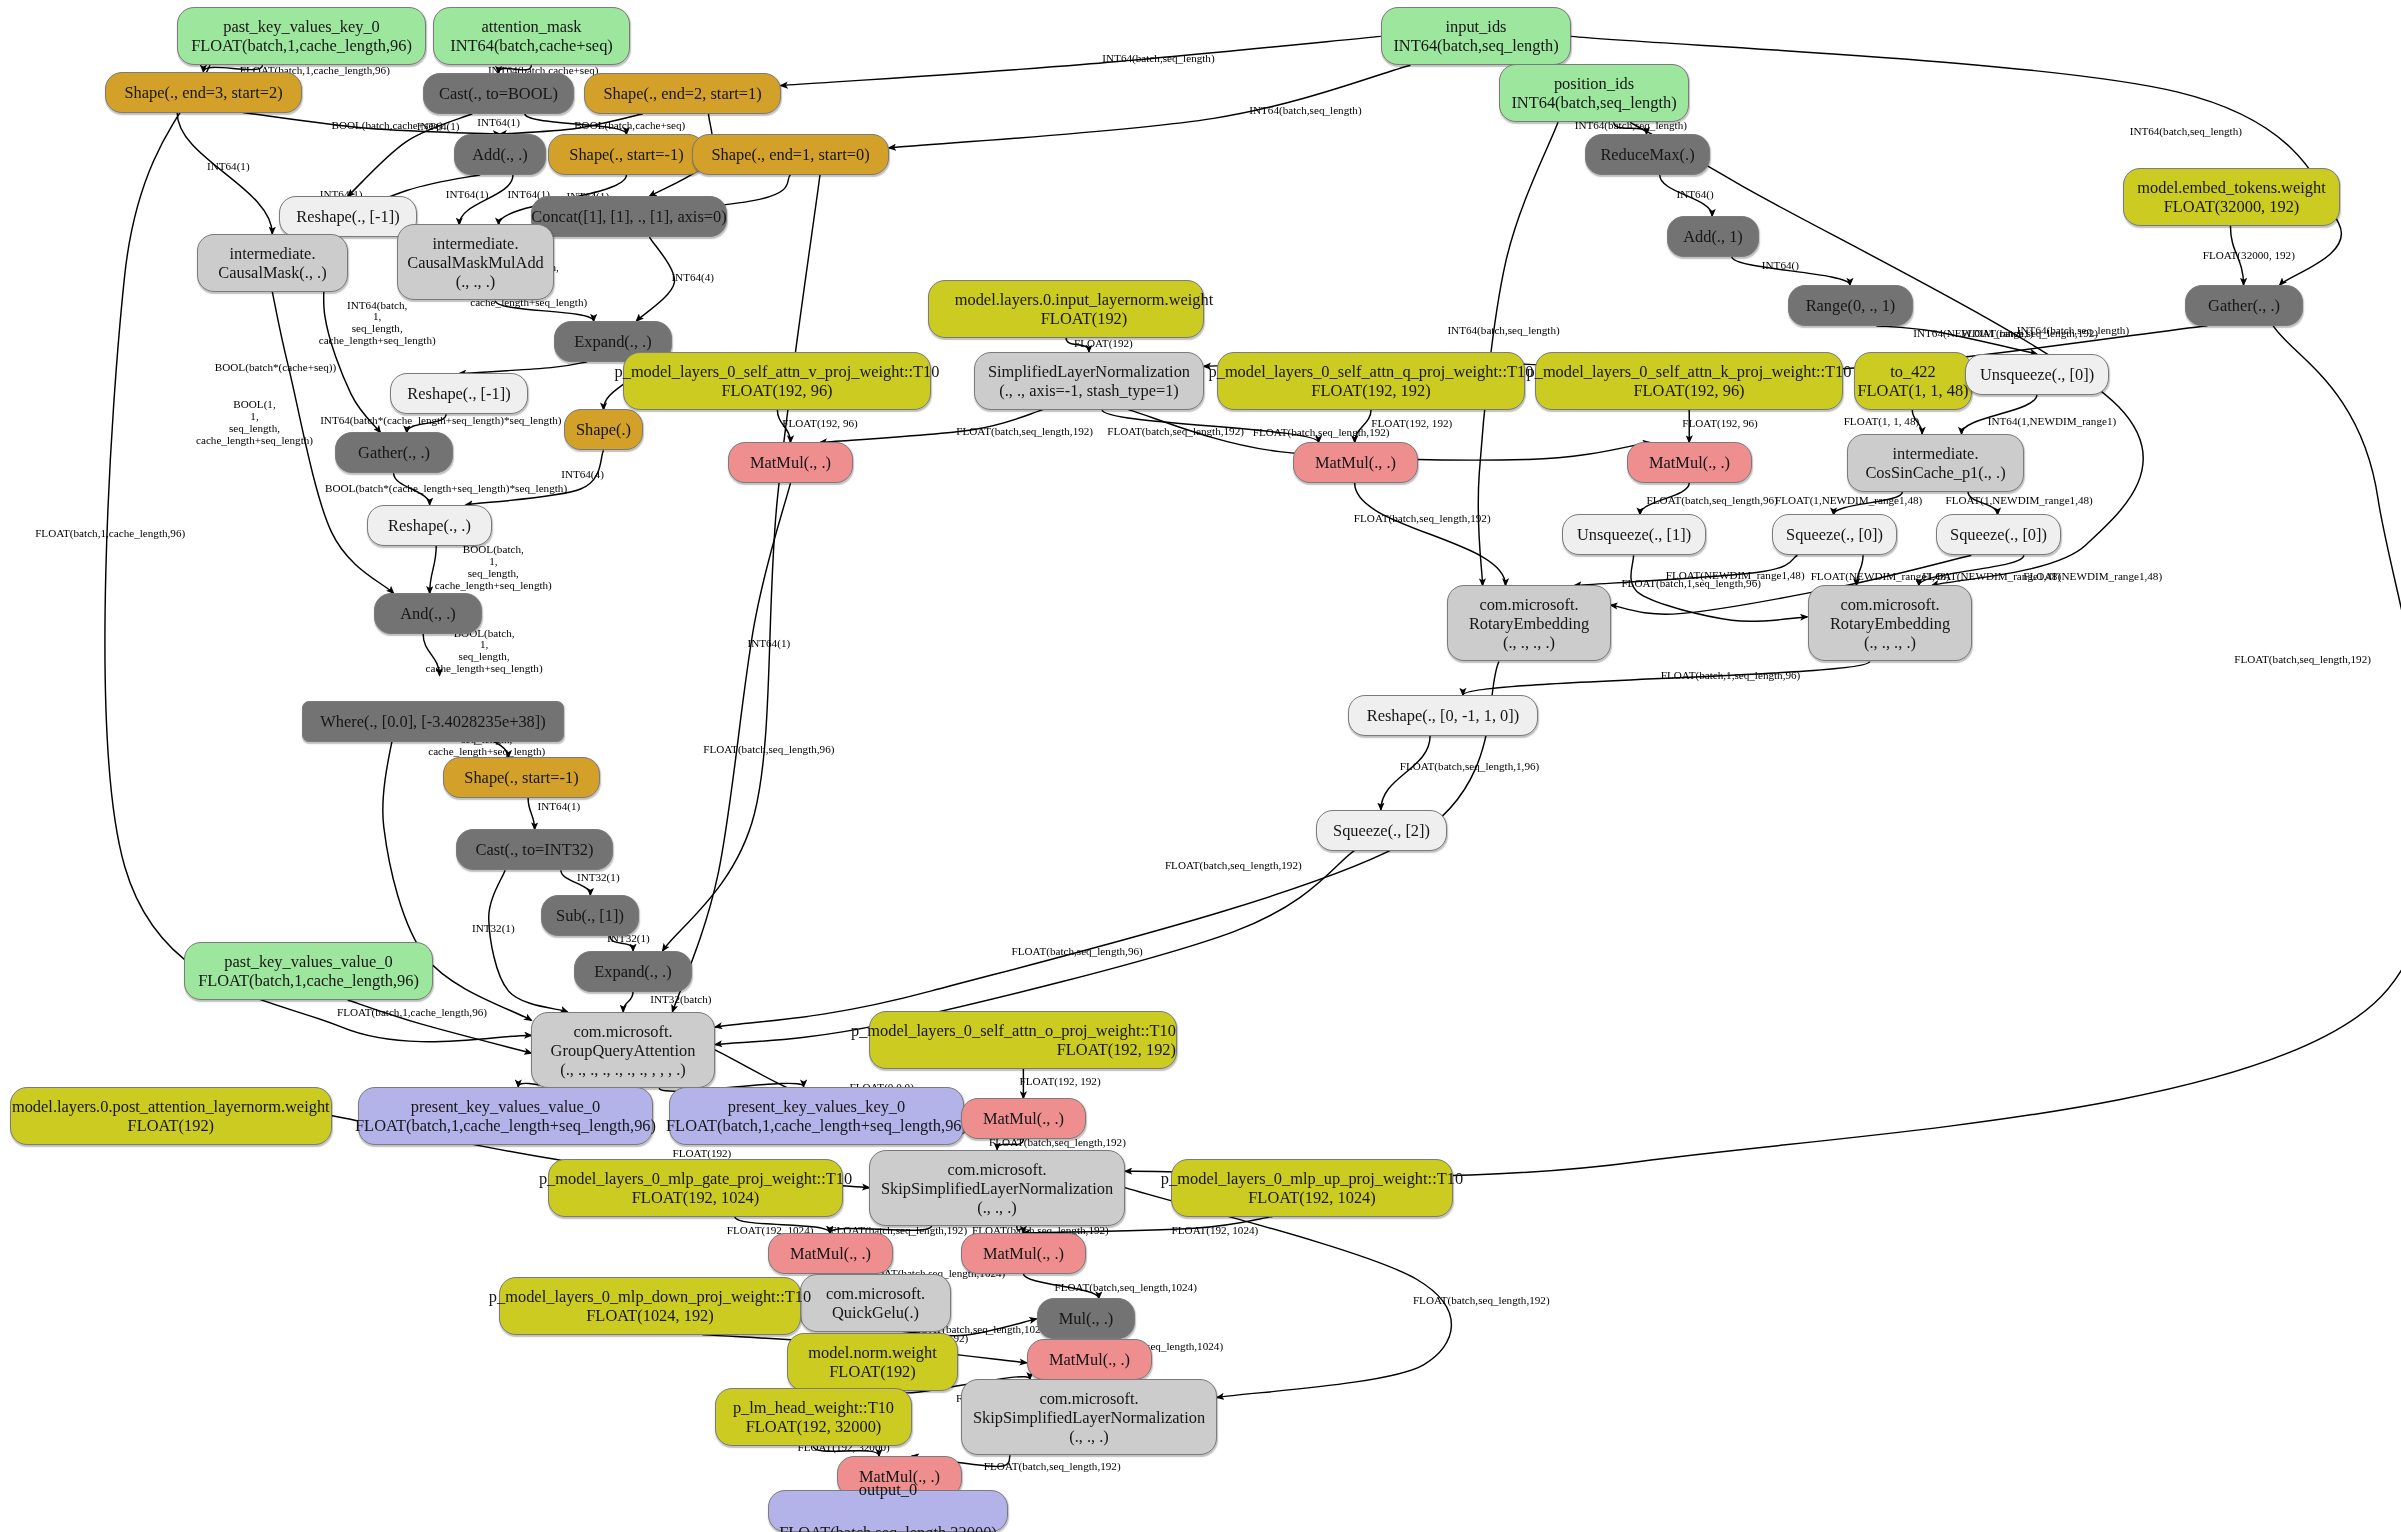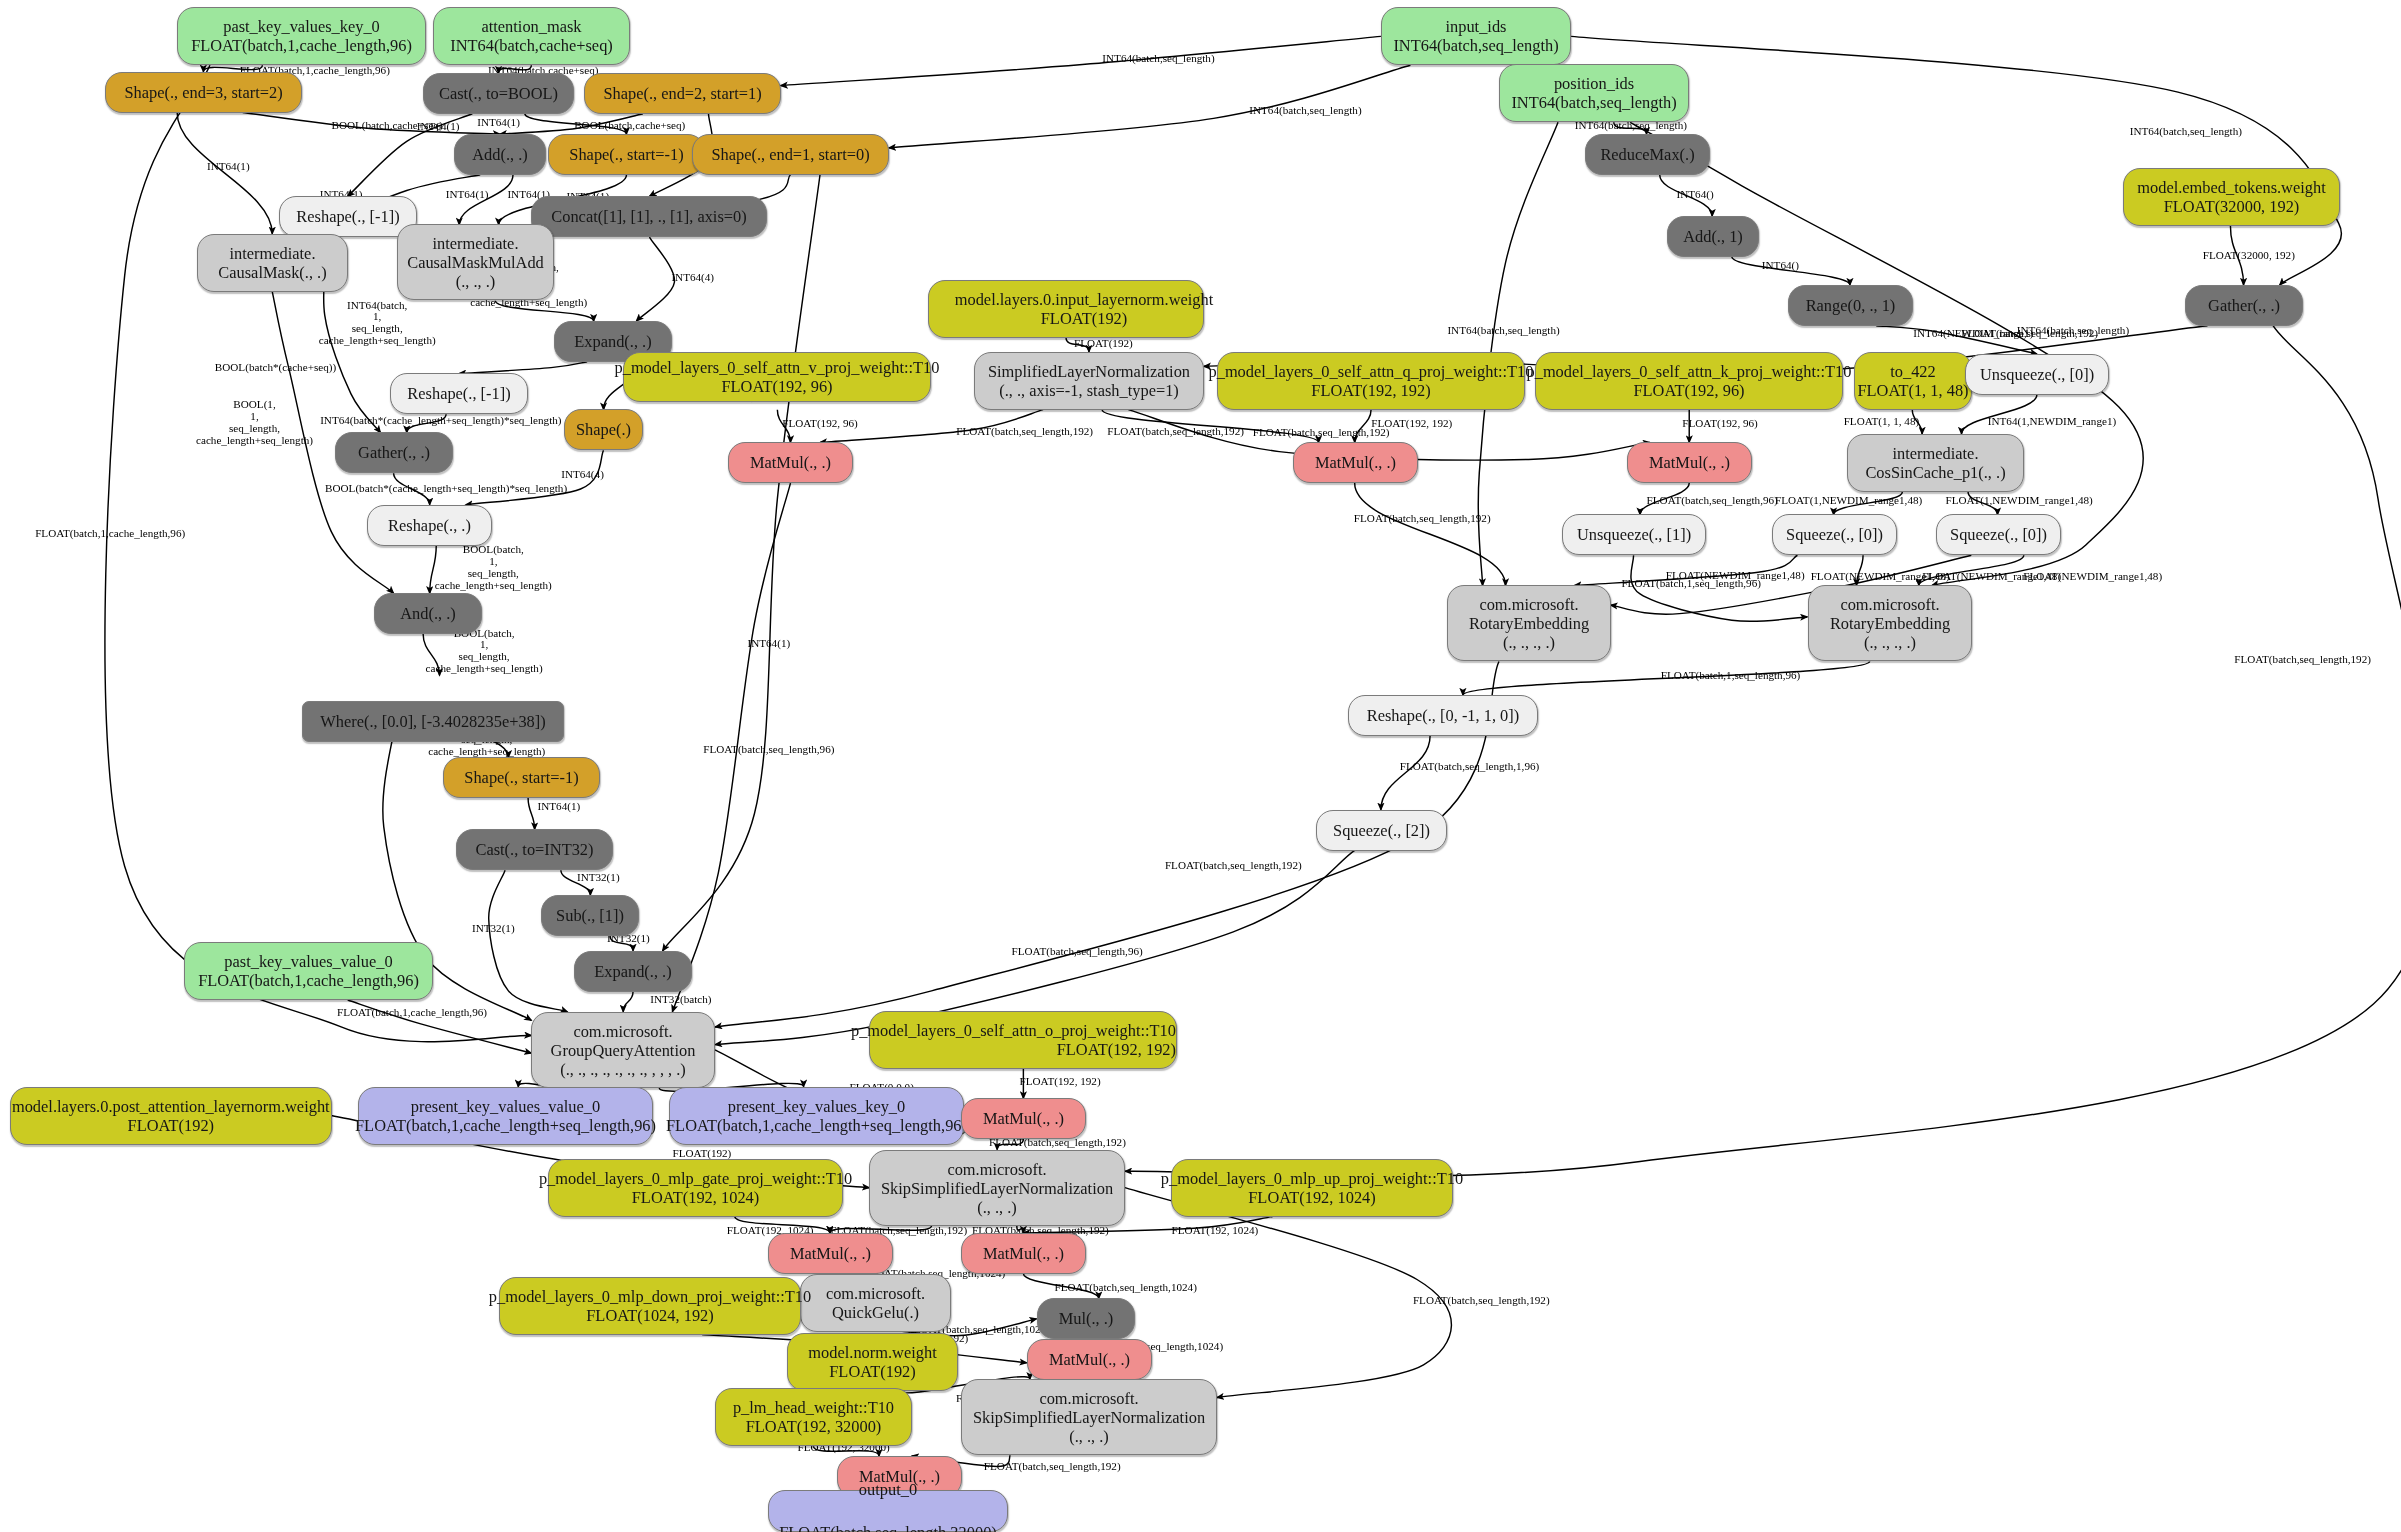--- a/index.html
+++ b/index.html
@@ -247,21 +247,21 @@
       </div>
       <div class="node c-gold" style="left: 692px; top: 134px; width: 197px; height: 41px;">
         <div>Shape(., end=1, start=0)</div>
       </div>
       <div class="node c-grey" style="left: 1585px; top: 134px; width: 125px; height: 41px;">
         <div>ReduceMax(.)</div>
       </div>
       <div class="node c-light" style="left: 279px; top: 196px; width: 138px; height: 41px;">
         <div>Reshape(., [-1])</div>
       </div>
-      <div class="node c-grey" style="left: 531px; top: 196px; width: 236px; height: 41px;">
+      <div class="node c-grey" style="left: 531px; top: 196px; width: 196px; height: 41px;">
         <div>Concat([1], [1], ., [1], axis=0)</div>
       </div>
       <div class="node c-yellow" style="left: 2123px; top: 168px; width: 217px; height: 58px;">
         <div>model.embed_tokens.weight</div>
         <div>FLOAT(32000, 192)</div>
       </div>
       <div class="node c-grey2" style="left: 197px; top: 234px; width: 151px; height: 58px;">
         <div>intermediate.</div>
         <div>CausalMask(., .)</div>
       </div>
@@ -296,21 +296,21 @@
         <div>Unsqueeze(., [0])</div>
       </div>
       <div class="node c-yellow" style="left: 928px; top: 280px; width: 276px; height: 58px; padding-left: 36px;">
         <div>model.layers.0.input_layernorm.weight</div>
         <div>FLOAT(192)</div>
       </div>
       <div class="node c-grey2" style="left: 974px; top: 352px; width: 230px; height: 58px;">
         <div>SimplifiedLayerNormalization</div>
         <div>(., ., axis=-1, stash_type=1)</div>
       </div>
-      <div class="node c-yellow" style="left: 623px; top: 352px; width: 308px; height: 50px;">
+      <div class="node c-yellow" style="left: 623px; top: 352px; width: 308px; height: 58px;">
         <div>p_model_layers_0_self_attn_v_proj_weight::T10</div>
         <div>FLOAT(192, 96)</div>
       </div>
       <div class="node c-yellow" style="left: 1217px; top: 352px; width: 308px; height: 58px;">
         <div>p_model_layers_0_self_attn_q_proj_weight::T10</div>
         <div>FLOAT(192, 192)</div>
       </div>
       <div class="node c-yellow" style="left: 1535px; top: 352px; width: 308px; height: 58px;">
         <div>p_model_layers_0_self_attn_k_proj_weight::T10</div>
         <div>FLOAT(192, 96)</div>

